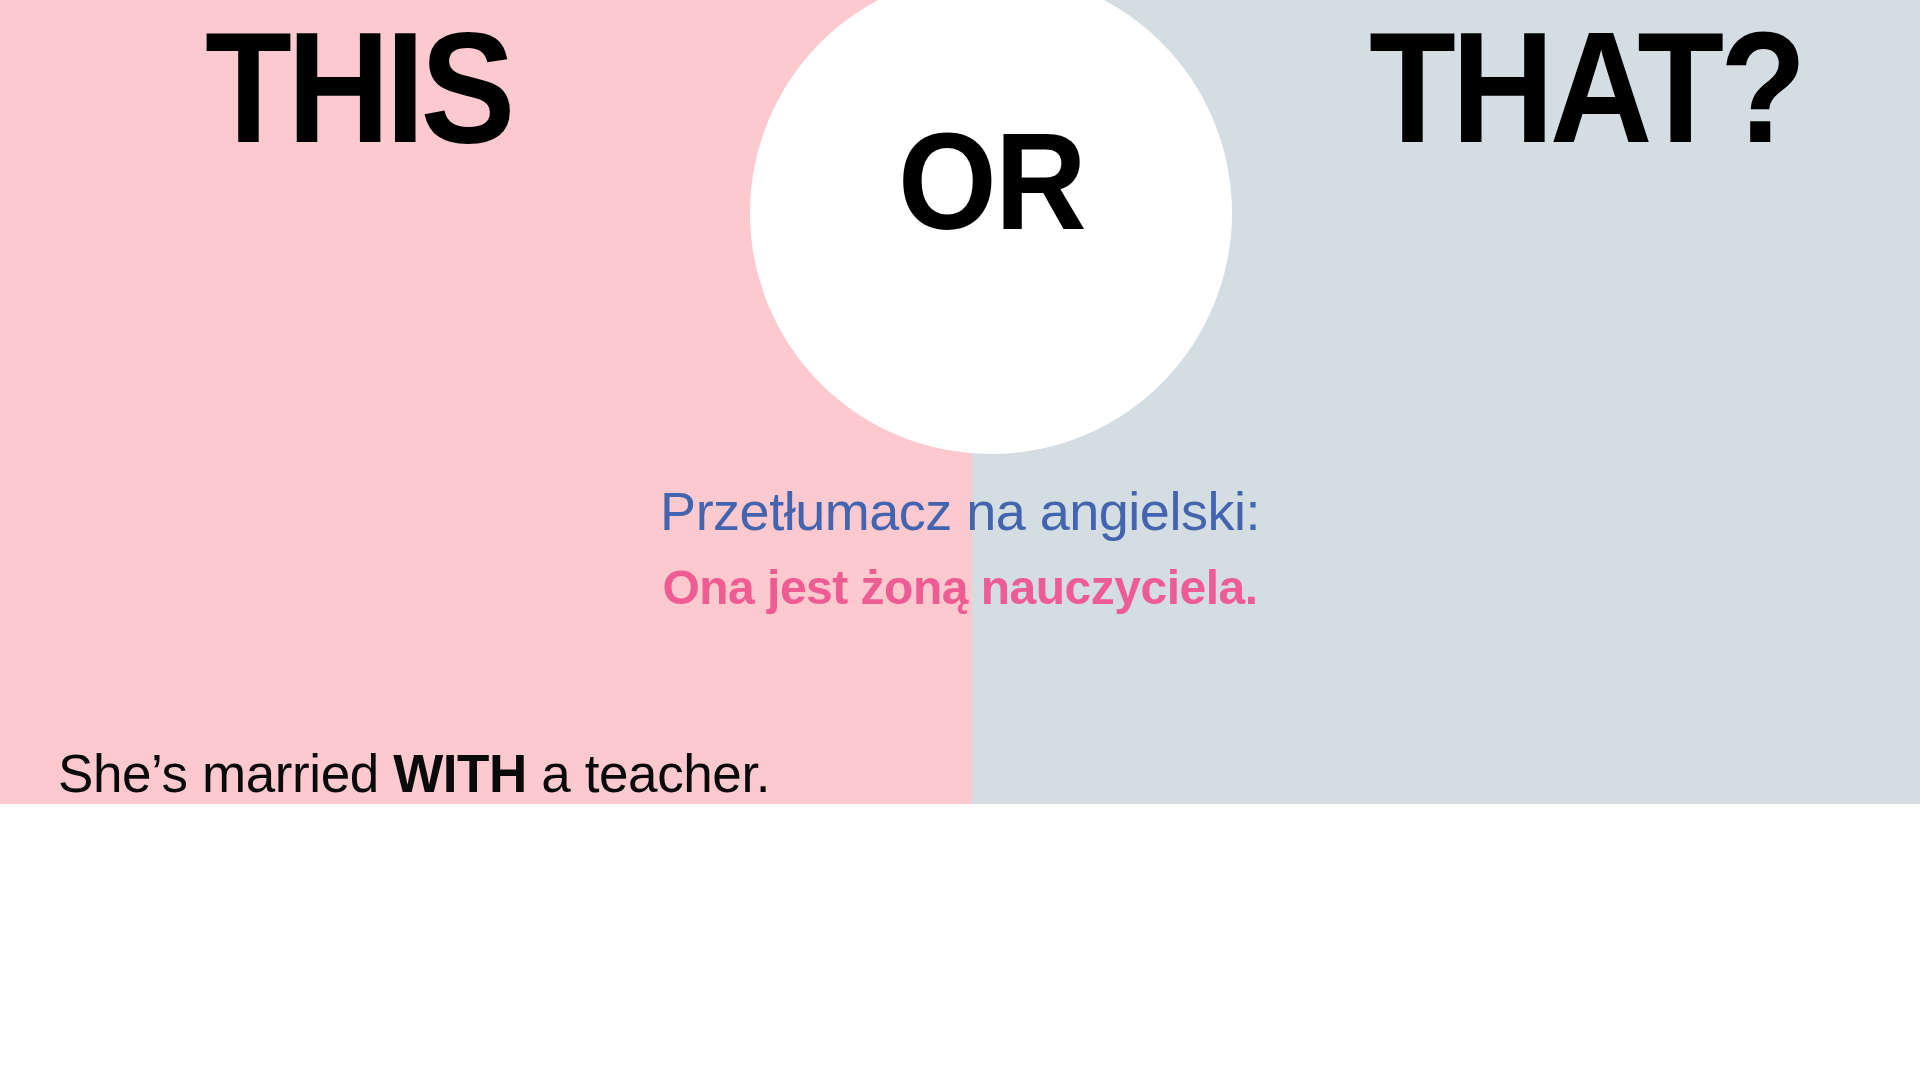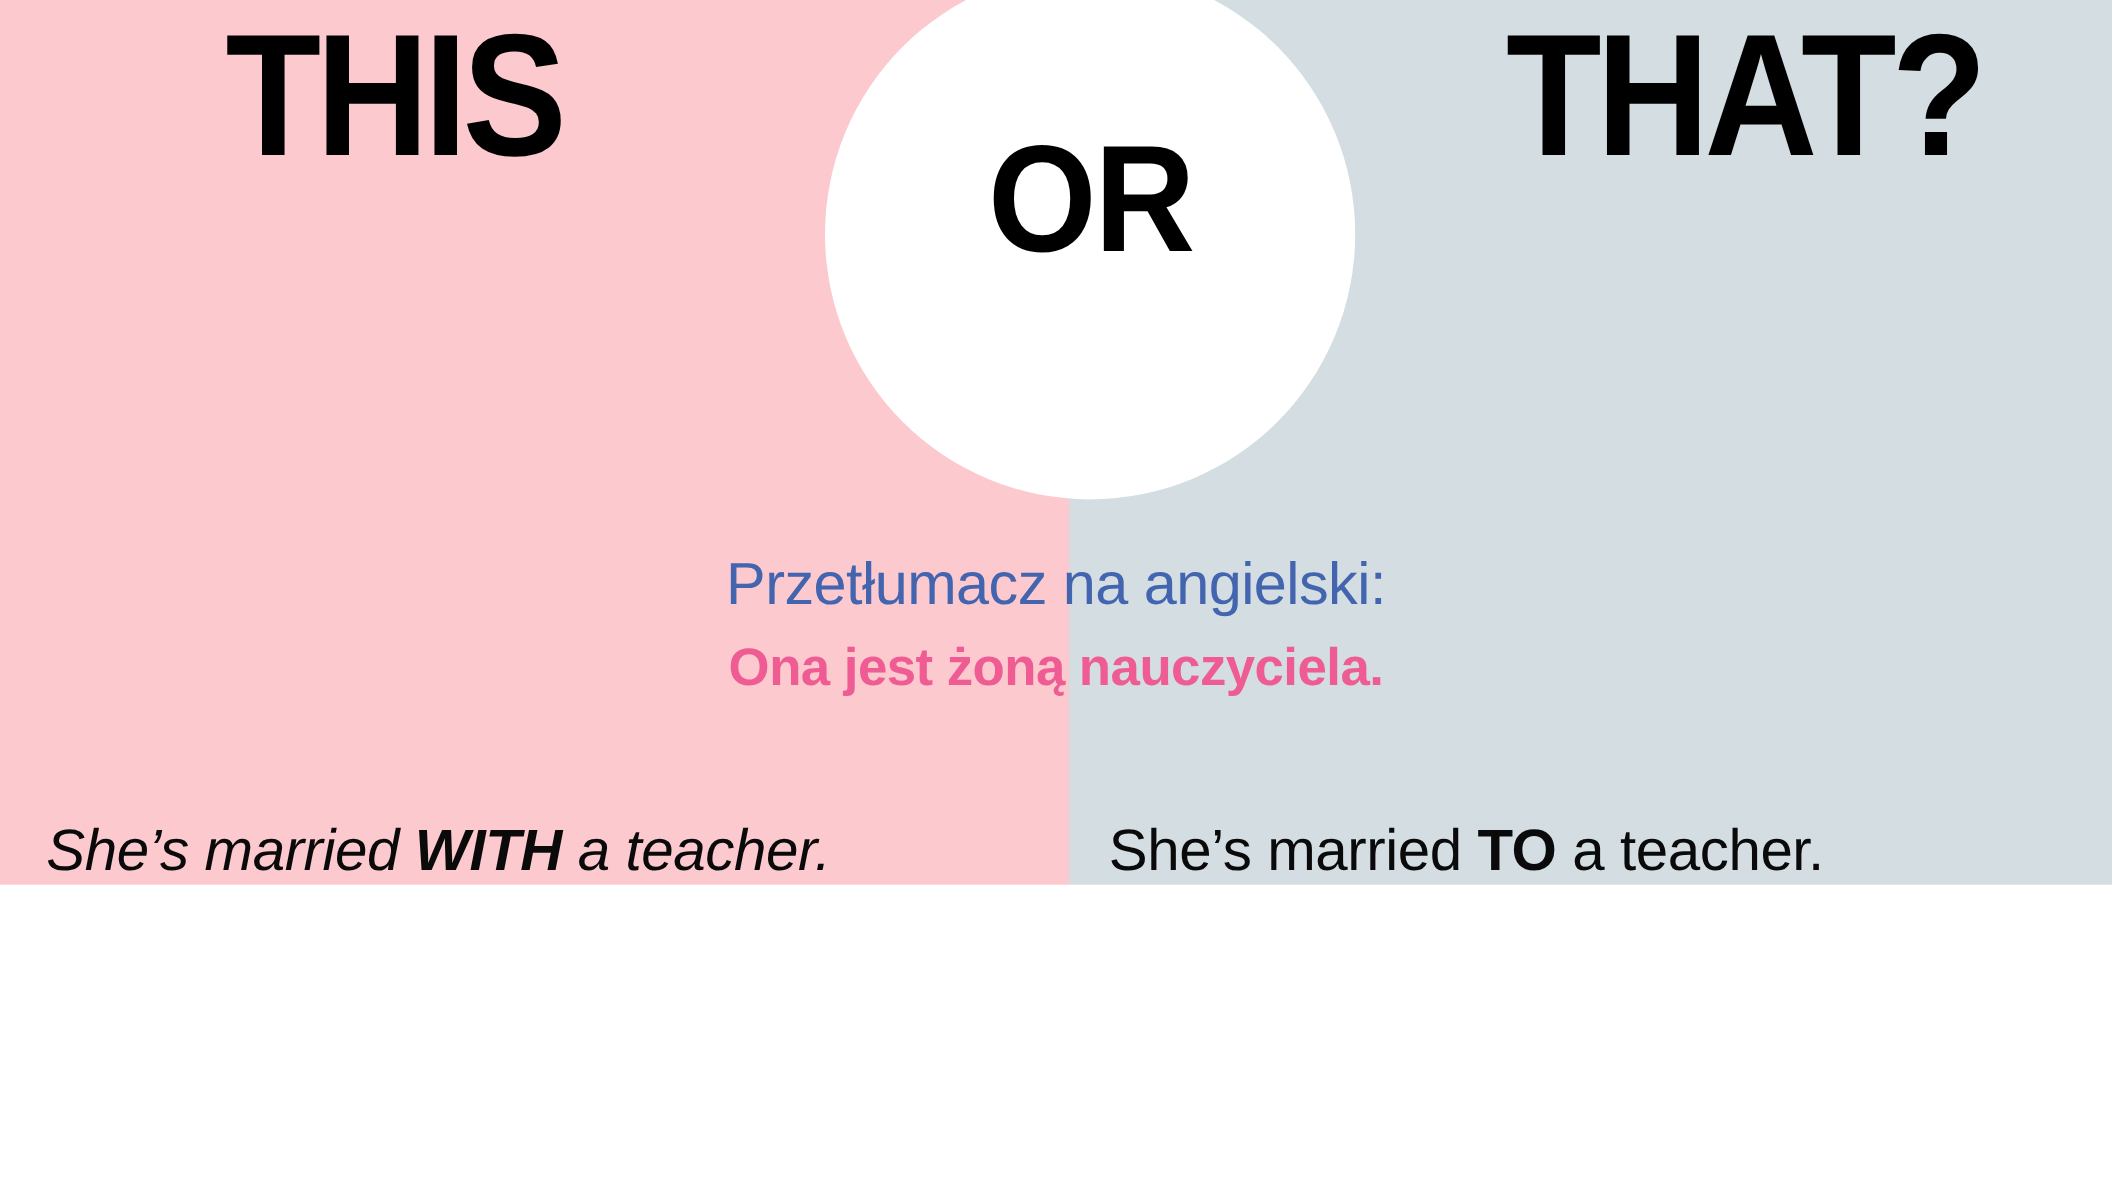--- a/index.html
+++ b/index.html
@@ -69,21 +69,20 @@
   #headline-left  { left: 205px;  transform-origin: left center;  }
   #headline-right { right: 118px; transform-origin: right center; }
 
   
   #prompt {
     position: absolute;
     left: 0;
     top: 480px;
     width: 1920px;
     text-align: center;
-    margin-top: 20px;
   }
   #prompt .prompt-line-1 {
     font-family: "Liberation Sans", sans-serif;
     font-weight: normal;
     font-size: 54px;
     line-height: 1.18;
     color: #4364AF;
     letter-spacing: -0.5px;
     white-space: nowrap;
   }
@@ -104,21 +103,21 @@
     top: 742px;
     font-family: "Liberation Sans", sans-serif;
     font-weight: normal;
     font-size: 53px;
     line-height: 1.2;
     color: #0A0A0A;
     white-space: nowrap;
     letter-spacing: -0.4px;
   }
   .answer b { font-weight: bold; }
-  #answer-left  { left: 42px; font-style: italic;  }
+  #answer-left  { left: 58px;  }
   #answer-right { left: 1008px; }
 </style>
 </head>
 <body>
 
 <div id="stage">
 
   <div class="half half-left"></div>
 
   <div class="half half-right"></div>
@@ -131,15 +130,14 @@
     <span class="or-label">OR</span>
   </div>
 
   <div id="prompt">
     <div class="prompt-line-1">Przetłumacz na angielski:</div>
     <div class="prompt-line-2">Ona jest żoną nauczyciela.</div>
   </div>
 
   <div class="answer" id="answer-left"><span>She’s married </span><b>WITH</b><span> a teacher.</span></div>
 
-  <div class="answer" id="answer-right"><span>She’s married </span><b>TO</b><span> a teacher.</span></div>
 
 </div>
 
 </body></html>

